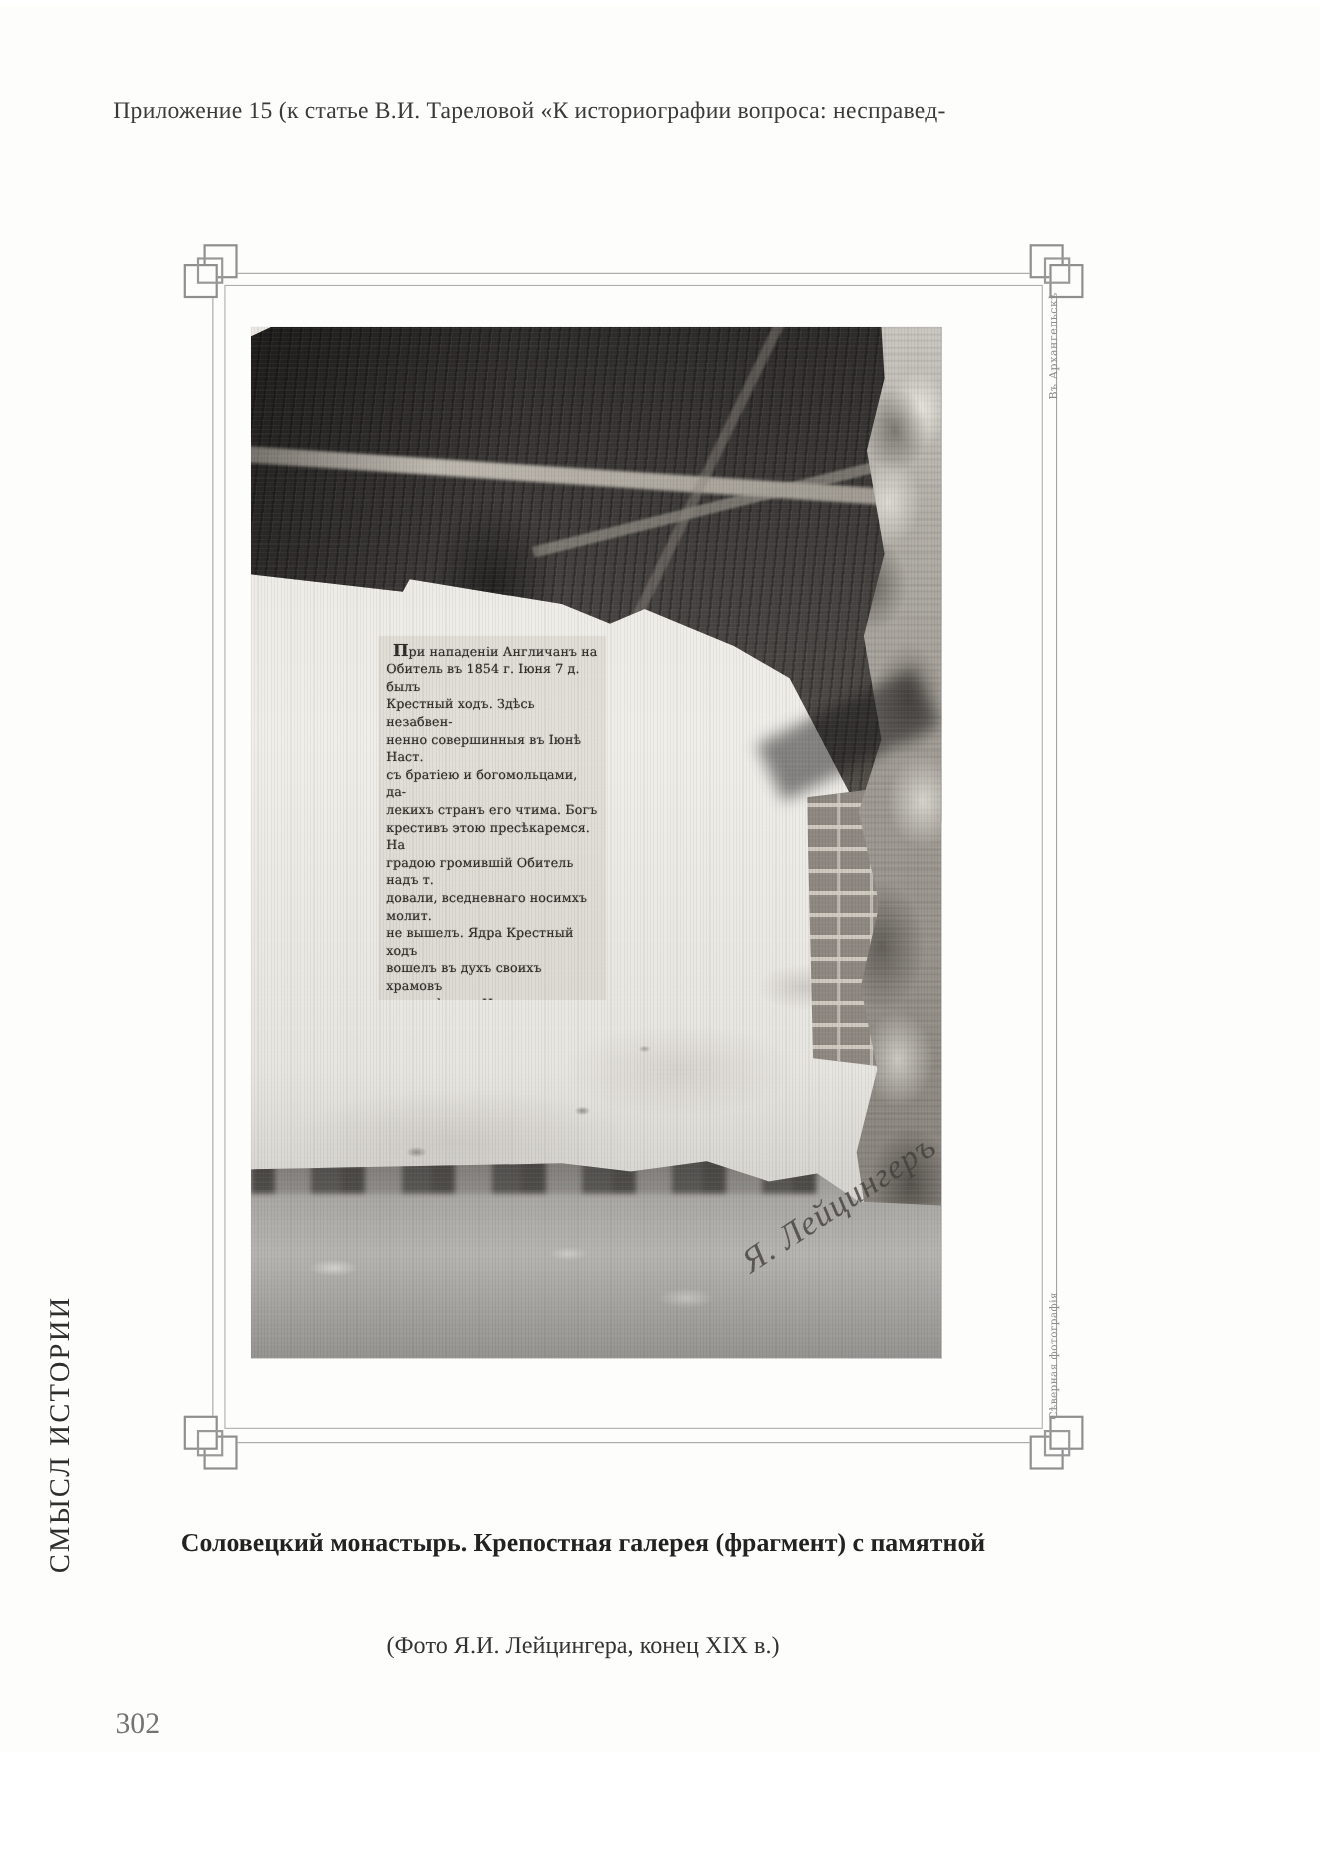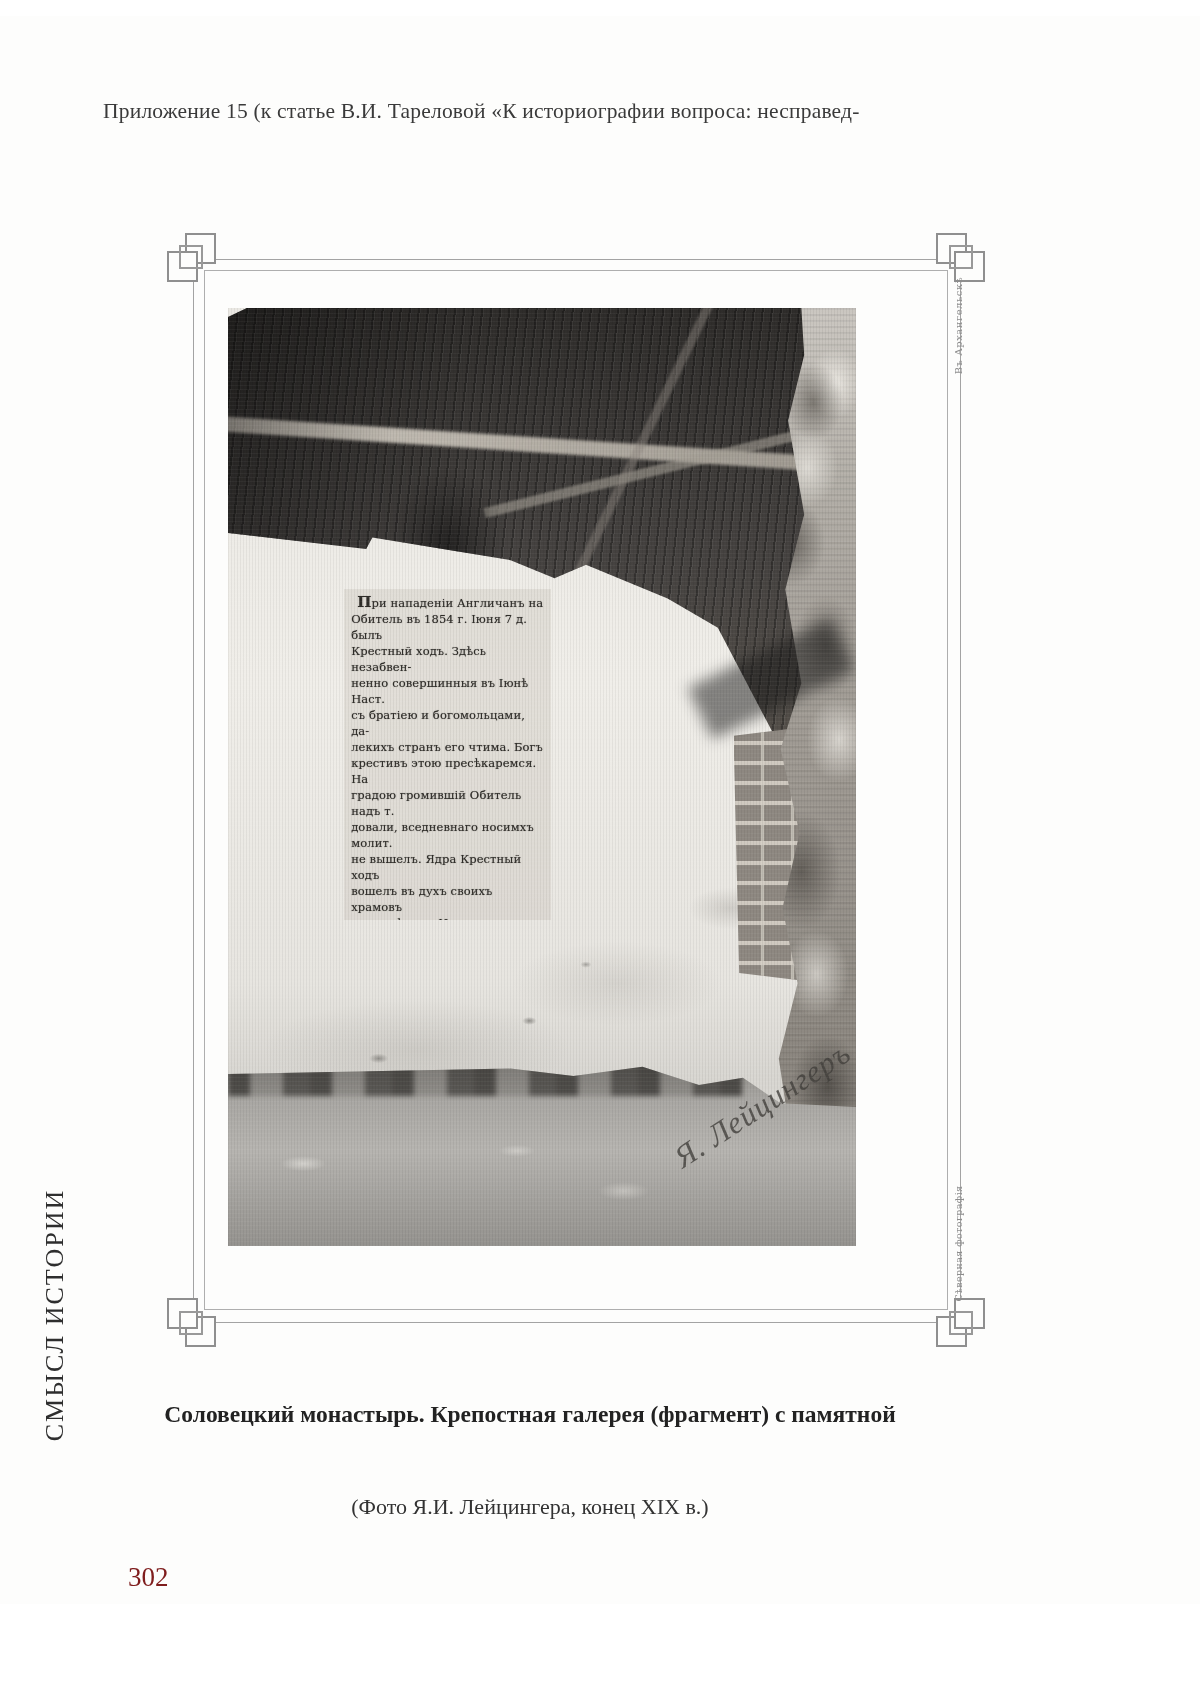--- a/index.html
+++ b/index.html
@@ -1,17 +1,17 @@
 <!DOCTYPE html>
 <html><head>
 <meta charset="utf-8">
 <style>
   html,body { margin:0; padding:0; background:#ffffff; }
   .page {
-    position:relative; width:1200px; height:1588px; margin:16px auto;
+    position:relative; width:1200px; height:1588px; margin:5px auto;
     background:#fdfdfc; overflow:hidden;
     font-family:"Liberation Serif", serif; color:#2b2b2b;
   }
 
   
   .header { position:absolute; left:103px; top:80px; width:830px;
     font-size:21.5px; line-height:31px; color:#3a3a3a; letter-spacing:0.2px; }
 
   
   .frame-outer { position:absolute; left:193px; top:243px; width:766px; height:1062px;
@@ -121,21 +121,21 @@
   
   .caption { position:absolute; left:60px; top:1378px; width:940px; text-align:center;
     font-weight:bold; font-size:23.5px; line-height:41px; color:#222;font-family:Liberation Serif, serif; }
   .credit { position:absolute; left:60px; top:1478px; width:940px; text-align:center;
     font-size:22px; color:#333; }
 
   
   .margin-label { position:absolute; left:-95px; top:1284px; width:300px; height:30px;
     transform:rotate(-90deg); text-align:center; font-size:26px; letter-spacing:2px;
     color:#2e2e2e; }
-  .page-number { position:absolute; left:128px; top:1546px; font-size:27px; color:#7f1d1d; }
+  .page-number { position:absolute; left:105px; top:1546px; font-size:27px; color:#737373; }
 </style>
 </head>
 <body>
 
 <div class="page">
 
   <div class="header">
     <div>Приложение 15 (к статье В.И. Тареловой «К историографии вопроса: несправед-</div>
   </div>
 

